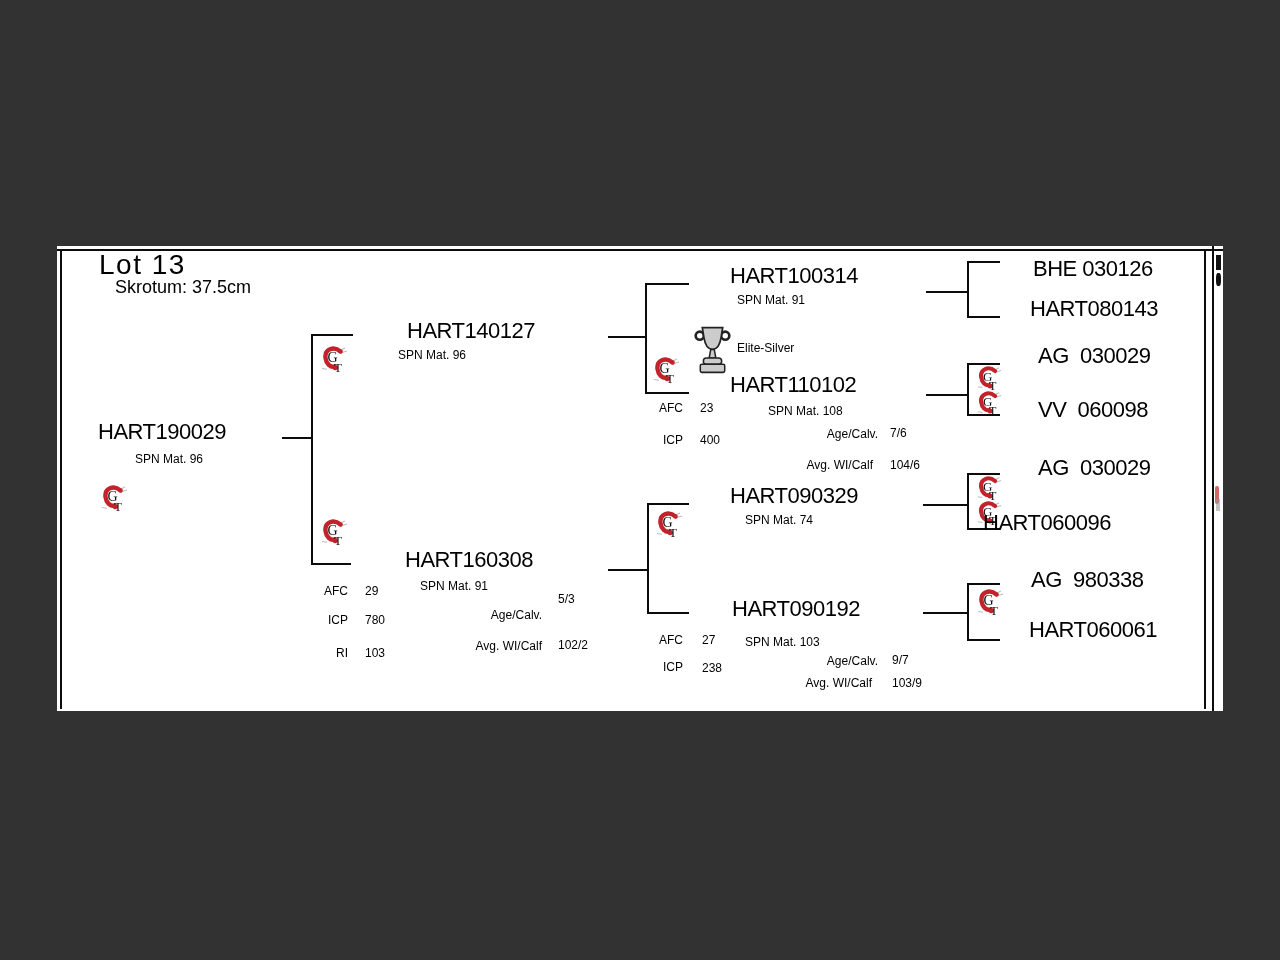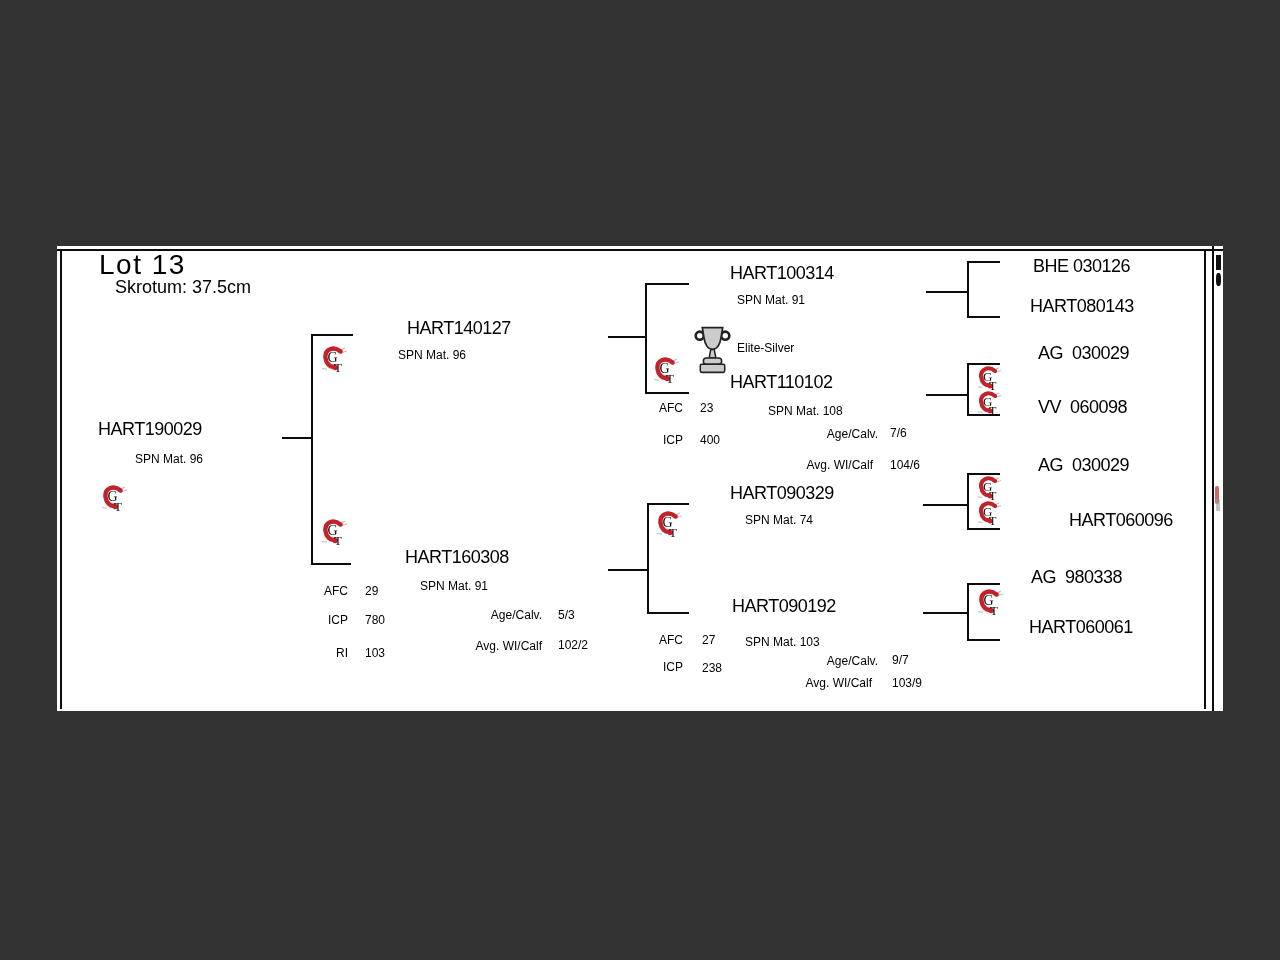--- a/index.html
+++ b/index.html
@@ -5,21 +5,21 @@
 <style>
   html,body{margin:0;padding:0;}
   body{width:1280px;height:960px;background:#333233;overflow:hidden;position:relative;
        font-family:"Liberation Sans",sans-serif;color:#000;}
   #page{position:absolute;left:57px;top:246px;width:1155px;height:465px;background:#fff;
         border-right:2px solid #0c0c0c;}
   #page2{position:absolute;left:1214px;top:246px;width:9px;height:465px;background:#fff;}
   .t{position:absolute;white-space:pre;line-height:1.08;}
   .lot{font-size:28px;letter-spacing:1.5px;text-align:center;}
   .sub{font-size:18px;margin-left:16px;}
-  .id{font-size:18px;letter-spacing:-0.5px;}
+  .id{font-size:22px;letter-spacing:-0.5px;}
   .lbl{font-size:12px;}
   .ra{text-align:right;}
   .ln{position:absolute;background:#0c0c0c;}
   .icon{position:absolute;}
   svg text{font-family:"Liberation Serif",serif;}
 </style>
 </head>
 <body>
 
 <svg width="0" height="0" style="position:absolute">
@@ -73,21 +73,21 @@
 
   <div class="t id" style="left:348px;top:302px">HART160308</div>
   <div class="t lbl" style="left:363px;top:334px">SPN Mat. 91</div>
   <div class="t lbl ra" style="left:233px;top:339px;width:58px">AFC</div>
   <div class="t lbl" style="left:308px;top:339px">29</div>
   <div class="t lbl ra" style="left:233px;top:368px;width:58px">ICP</div>
   <div class="t lbl" style="left:308px;top:368px">780</div>
   <div class="t lbl ra" style="left:233px;top:401px;width:58px">RI</div>
   <div class="t lbl" style="left:308px;top:401px">103</div>
   <div class="t lbl ra" style="left:375px;top:363px;width:110px">Age/Calv.</div>
-  <div class="t lbl" style="left:501px;top:363px">5/3</div>
+  <div class="t lbl" style="left:501px;top:347px">5/3</div>
   <div class="t lbl ra" style="left:375px;top:394px;width:110px">Avg. WI/Calf</div>
   <div class="t lbl" style="left:501px;top:393px">102/2</div>
 
   <div class="ln" style="left:551px;top:90px;width:39px;height:2px"></div>
   <div class="ln" style="left:588px;top:37px;width:2px;height:111px"></div>
   <div class="ln" style="left:588px;top:37px;width:44px;height:2px"></div>
   <div class="ln" style="left:588px;top:146px;width:44px;height:2px"></div>
   <svg class="icon" style="left:595px;top:110px" width="28" height="28" viewBox="0 0 28 28">
       <use href="#gt-logo"></use>
     </svg>
@@ -165,21 +165,21 @@
   <div class="ln" style="left:910px;top:393px;width:33px;height:2px"></div>
   <svg class="icon" style="left:919px;top:342px" width="28" height="28" viewBox="0 0 28 28">
       <use href="#gt-logo"></use>
     </svg>
 
   <div class="t id" style="left:976px;top:11px">BHE 030126</div>
   <div class="t id" style="left:973px;top:51px">HART080143</div>
   <div class="t id" style="left:981px;top:98px">AG  030029</div>
   <div class="t id" style="left:981px;top:152px">VV  060098</div>
   <div class="t id" style="left:981px;top:210px">AG  030029</div>
-  <div class="t id" style="left:1012px;top:265px">HART060096</div>
+  <div class="t id" style="left:926px;top:265px">HART060096</div>
   <div class="t id" style="left:974px;top:322px">AG  980338</div>
   <div class="t id" style="left:972px;top:372px">HART060061</div>
 </div>
 
 <div id="page2">
   <div class="ln" style="left:0;top:3px;width:9px;height:2px"></div>
   <div style="position:absolute;left:2px;top:9px;width:5px;height:15px;background:#111"></div>
   <div style="position:absolute;left:2px;top:27px;width:5px;height:13px;background:#111;border-radius:40%"></div>
   <div style="position:absolute;left:1px;top:240px;width:4px;height:18px;background:#c2232a;opacity:.7;border-radius:2px"></div>
   <div style="position:absolute;left:2px;top:253px;width:4px;height:12px;background:#999;opacity:.6"></div>

